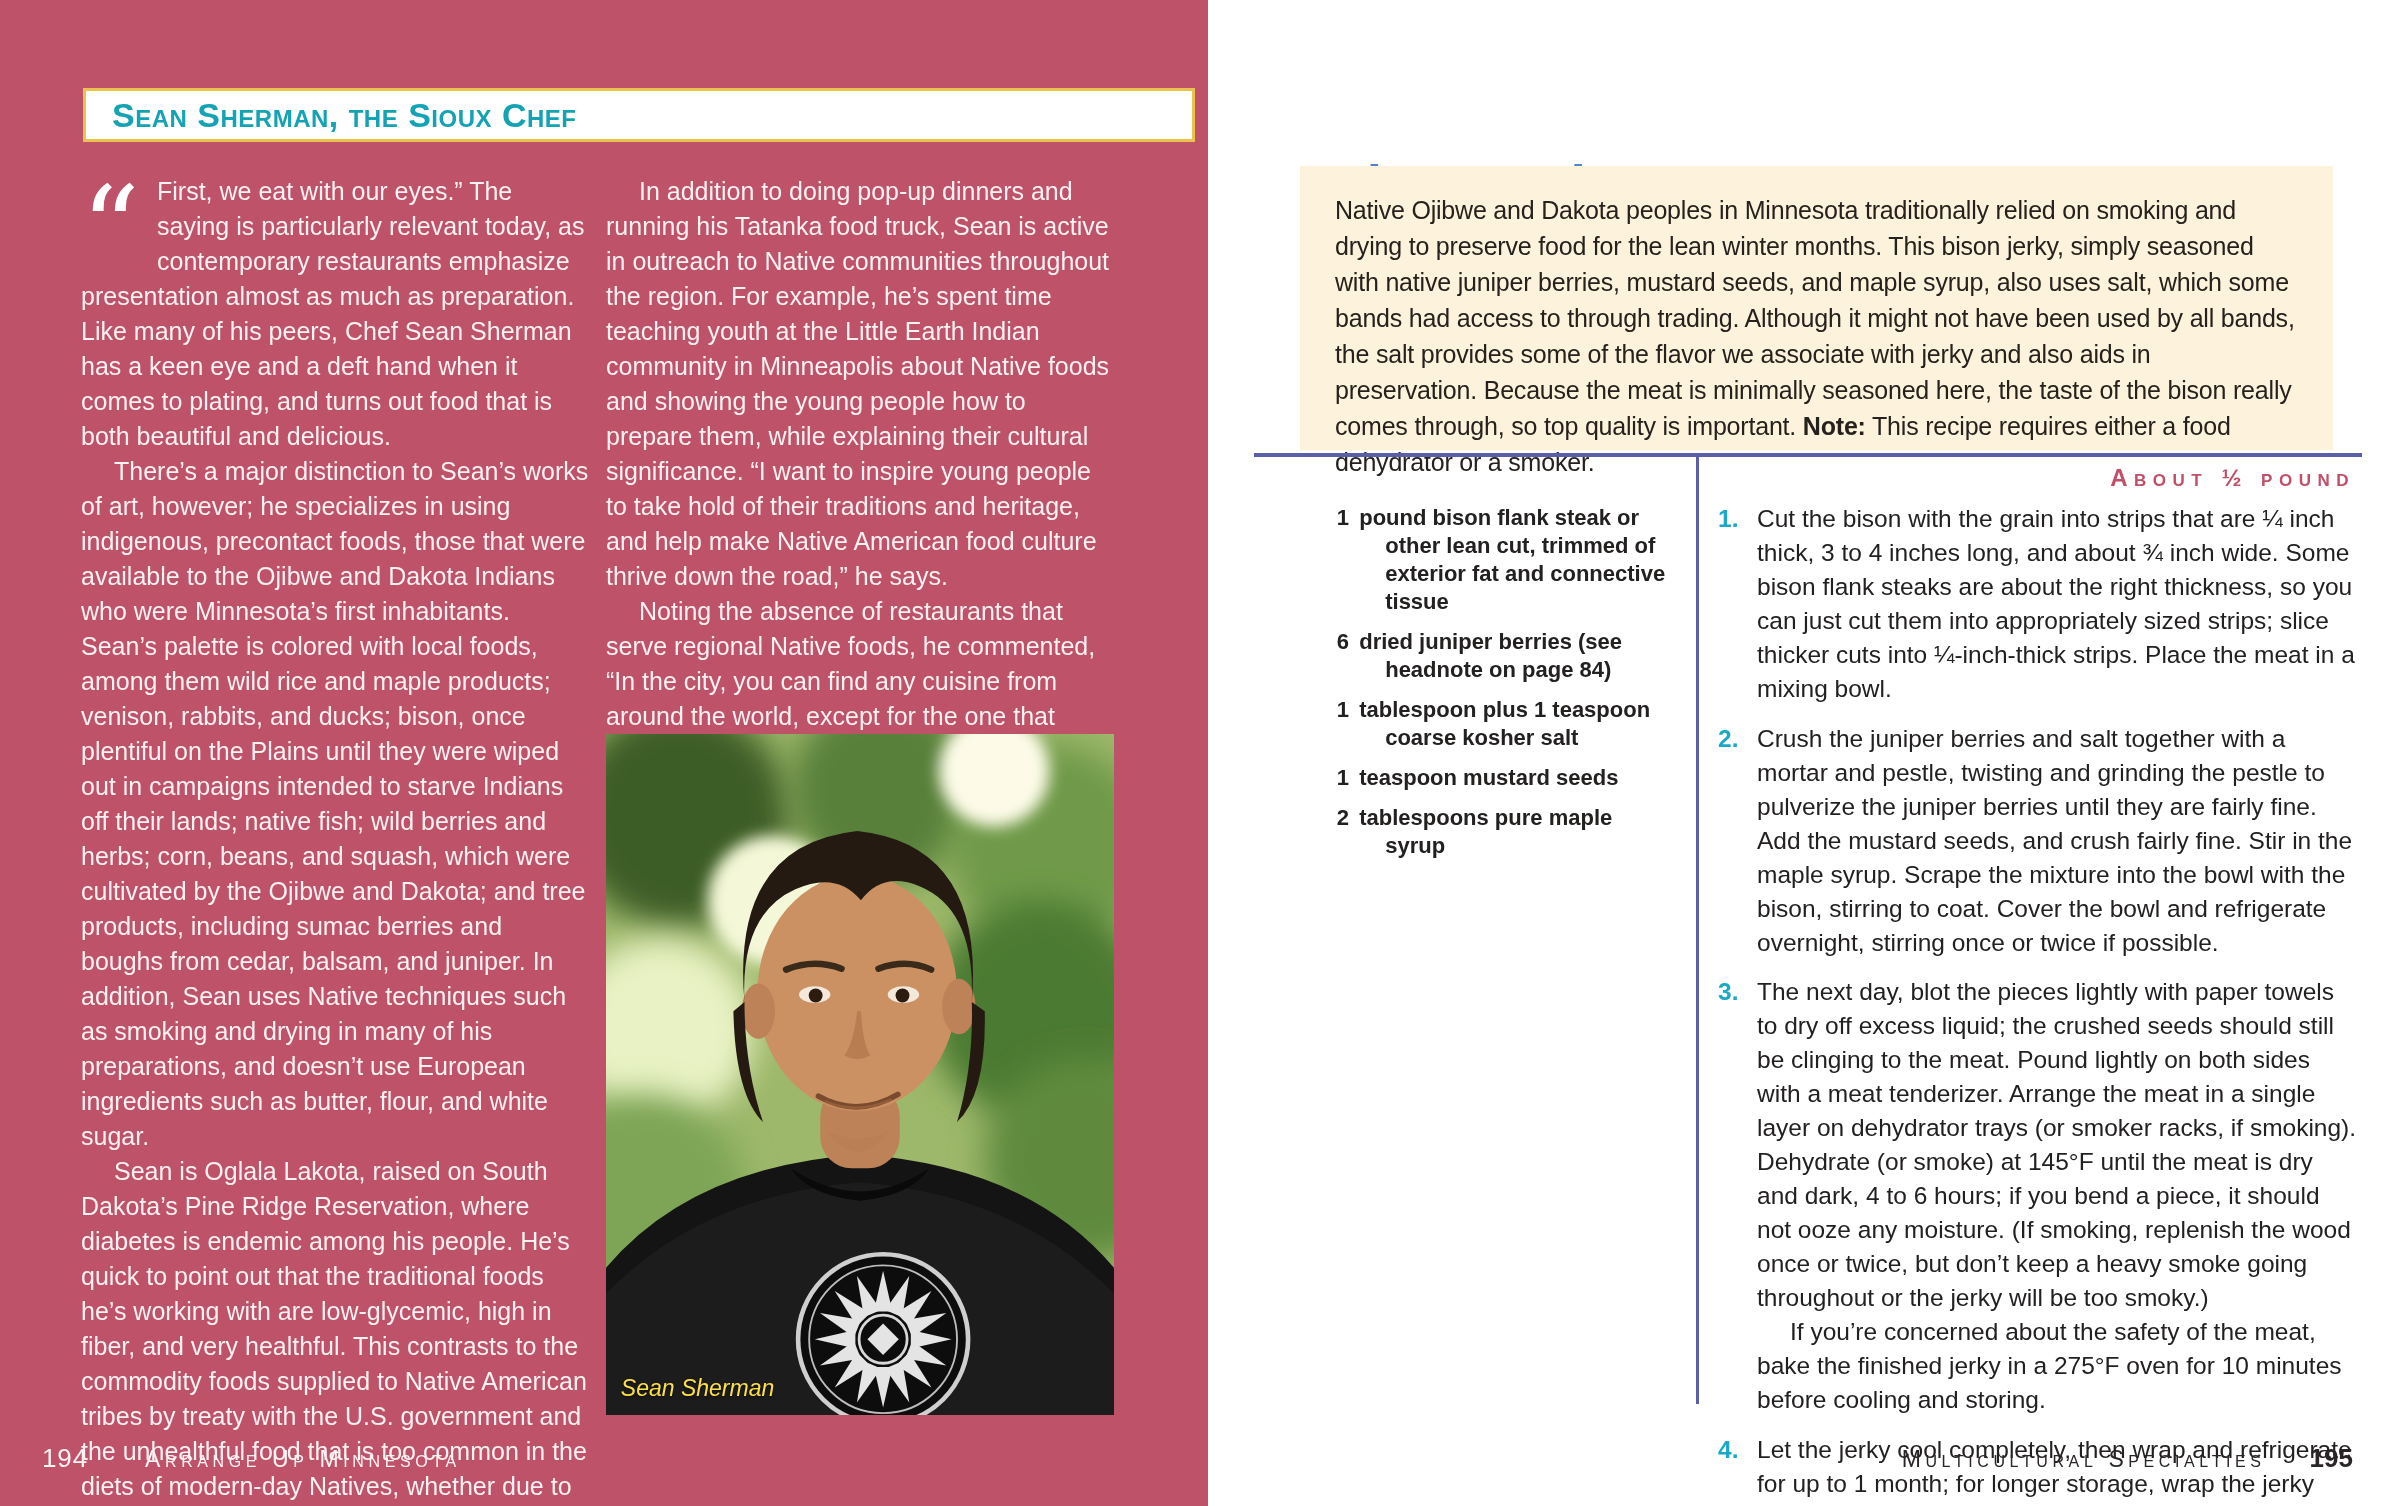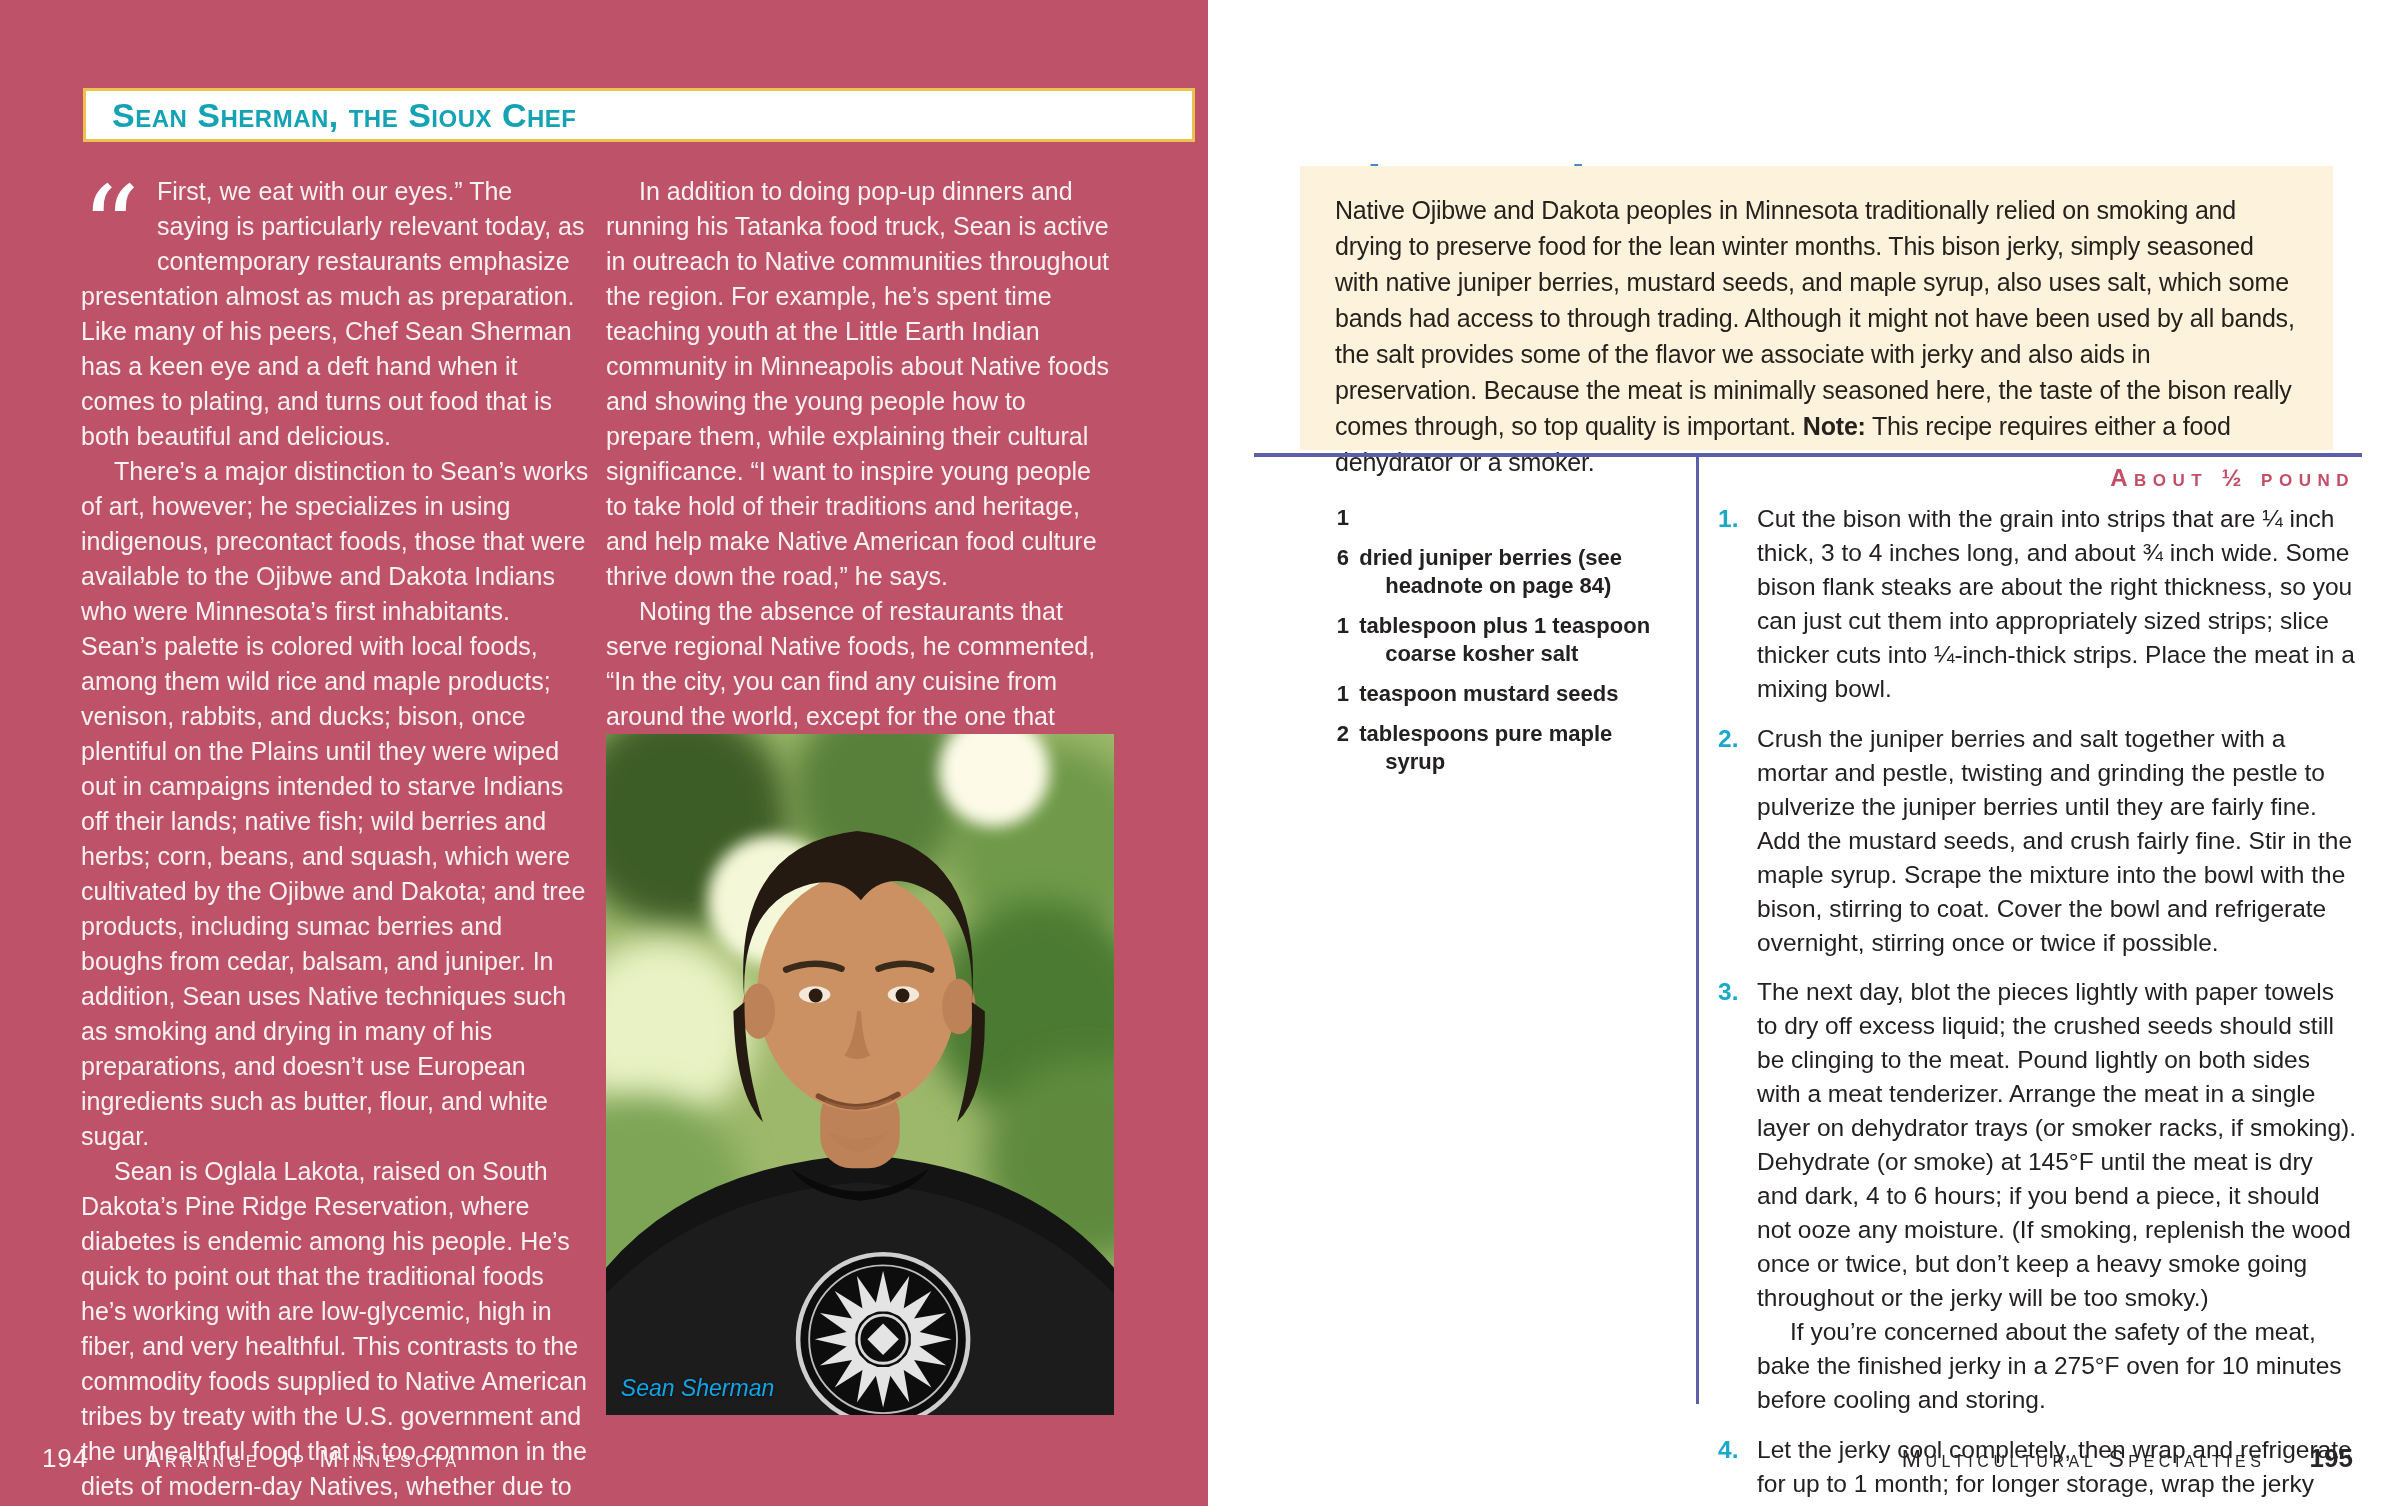--- a/index.html
+++ b/index.html
@@ -68,21 +68,21 @@
   .photo-frame {
     position: absolute;
     left: 606px; top: 734px;
     width: 508px; height: 681px;
     background: #2c3a22;
   }
   .photo-frame svg { display: block; width: 100%; height: 100%; }
   .photo-caption {
     position: absolute;
     left: 14.8px; bottom: 13px;
-    color: #0ea5e9;
+    color: #fde047;
     font-style: italic;
     font-size: 23px;
     text-shadow: 0 0.9px 2.8px rgba(0,0,0,.6);
     margin-top: 42px;
   }
 
   .footer-left {
     position: absolute;
     left: 42px; top: 1443px;
     display: flex;
@@ -351,20 +351,21 @@
     </div>
 
     <div class="rule-h"></div>
     <div class="rule-v"></div>
 
     <div class="yield">About ½ pound</div>
 
     <div class="ingredients">
       <div class="ingredient">
         <span class="qty">1</span>
+        <span class="ing-text">pound bison flank steak or other lean cut, trimmed of exterior fat and connective tissue</span>
       </div>
       <div class="ingredient">
         <span class="qty">6</span>
         <span class="ing-text">dried juniper berries (see headnote on page 84)</span>
       </div>
       <div class="ingredient">
         <span class="qty">1</span>
         <span class="ing-text">tablespoon plus 1 teaspoon coarse kosher salt</span>
       </div>
       <div class="ingredient">

